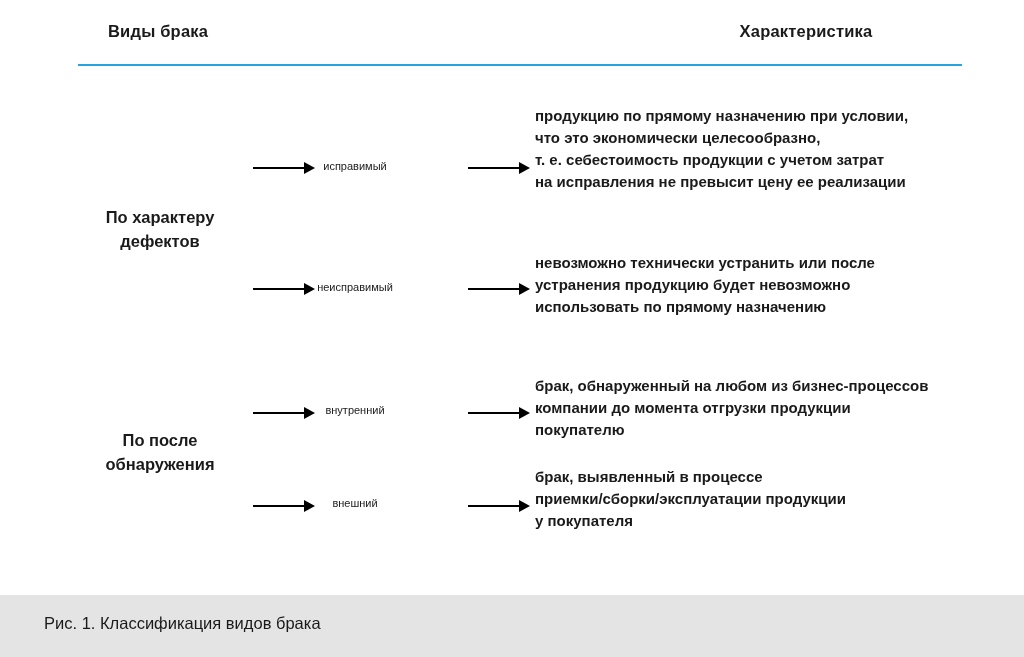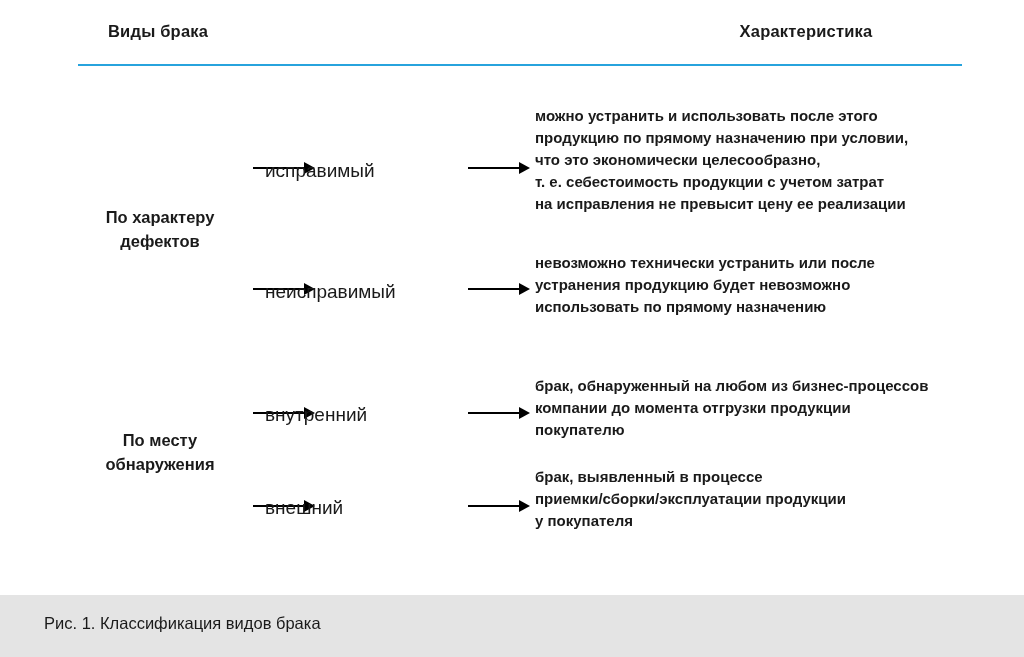--- a/index.html
+++ b/index.html
@@ -66,22 +66,22 @@
     font-size: 16.5px;
     font-weight: bold;
     line-height: 1.45;
     width: 230px;
   }
   .group-label.g1 { left: 45px; top: 140px; }
   .group-label.g2 { left: 45px; top: 363px; }
 
   .mid-label {
     position: absolute;
-    font-size: 19px;
-    text-align: left;
+    font-size: 11px;
+    text-align: center;
     width: 180px;
     line-height: 1.3;
   }
   .mid-label.m1 { left: 265px; top: 93px; }
   .mid-label.m2 { left: 265px; top: 214px; }
   .mid-label.m3 { left: 265px; top: 337px; }
   .mid-label.m4 { left: 265px; top: 430px; }
 
   .desc {
     position: absolute;
@@ -173,21 +173,21 @@
   <div class="rule"></div>
 </div>
 
 <div class="canvas">
 
   <div class="group-label g1">
     <span>По характеру</span><br>
     <span>дефектов</span>
   </div>
   <div class="group-label g2">
-    <span>По месту</span><br>
+    <span>По после</span><br>
     <span>обнаружения</span>
   </div>
 
   <div class="arrow a-left l1">
       <div class="shaft"></div>
       <div class="head"></div>
     </div>
   <div class="arrow a-left l2">
       <div class="shaft"></div>
       <div class="head"></div>
@@ -217,21 +217,20 @@
   <div class="arrow a-right r3">
       <div class="shaft"></div>
       <div class="head"></div>
     </div>
   <div class="arrow a-right r4">
       <div class="shaft"></div>
       <div class="head"></div>
     </div>
 
   <div class="desc d1">
-    <span class="line">можно устранить и использовать после этого</span>
     <span class="line">продукцию по прямому назначению при условии,</span>
     <span class="line">что это экономически целесообразно,</span>
     <span class="line">т. е. себестоимость продукции с учетом затрат</span>
     <span class="line">на исправления не превысит цену ее реализации</span>
   </div>
 
   <div class="desc d2">
     <span class="line">невозможно технически устранить или после</span>
     <span class="line">устранения продукцию будет невозможно</span>
     <span class="line">использовать по прямому назначению</span>

